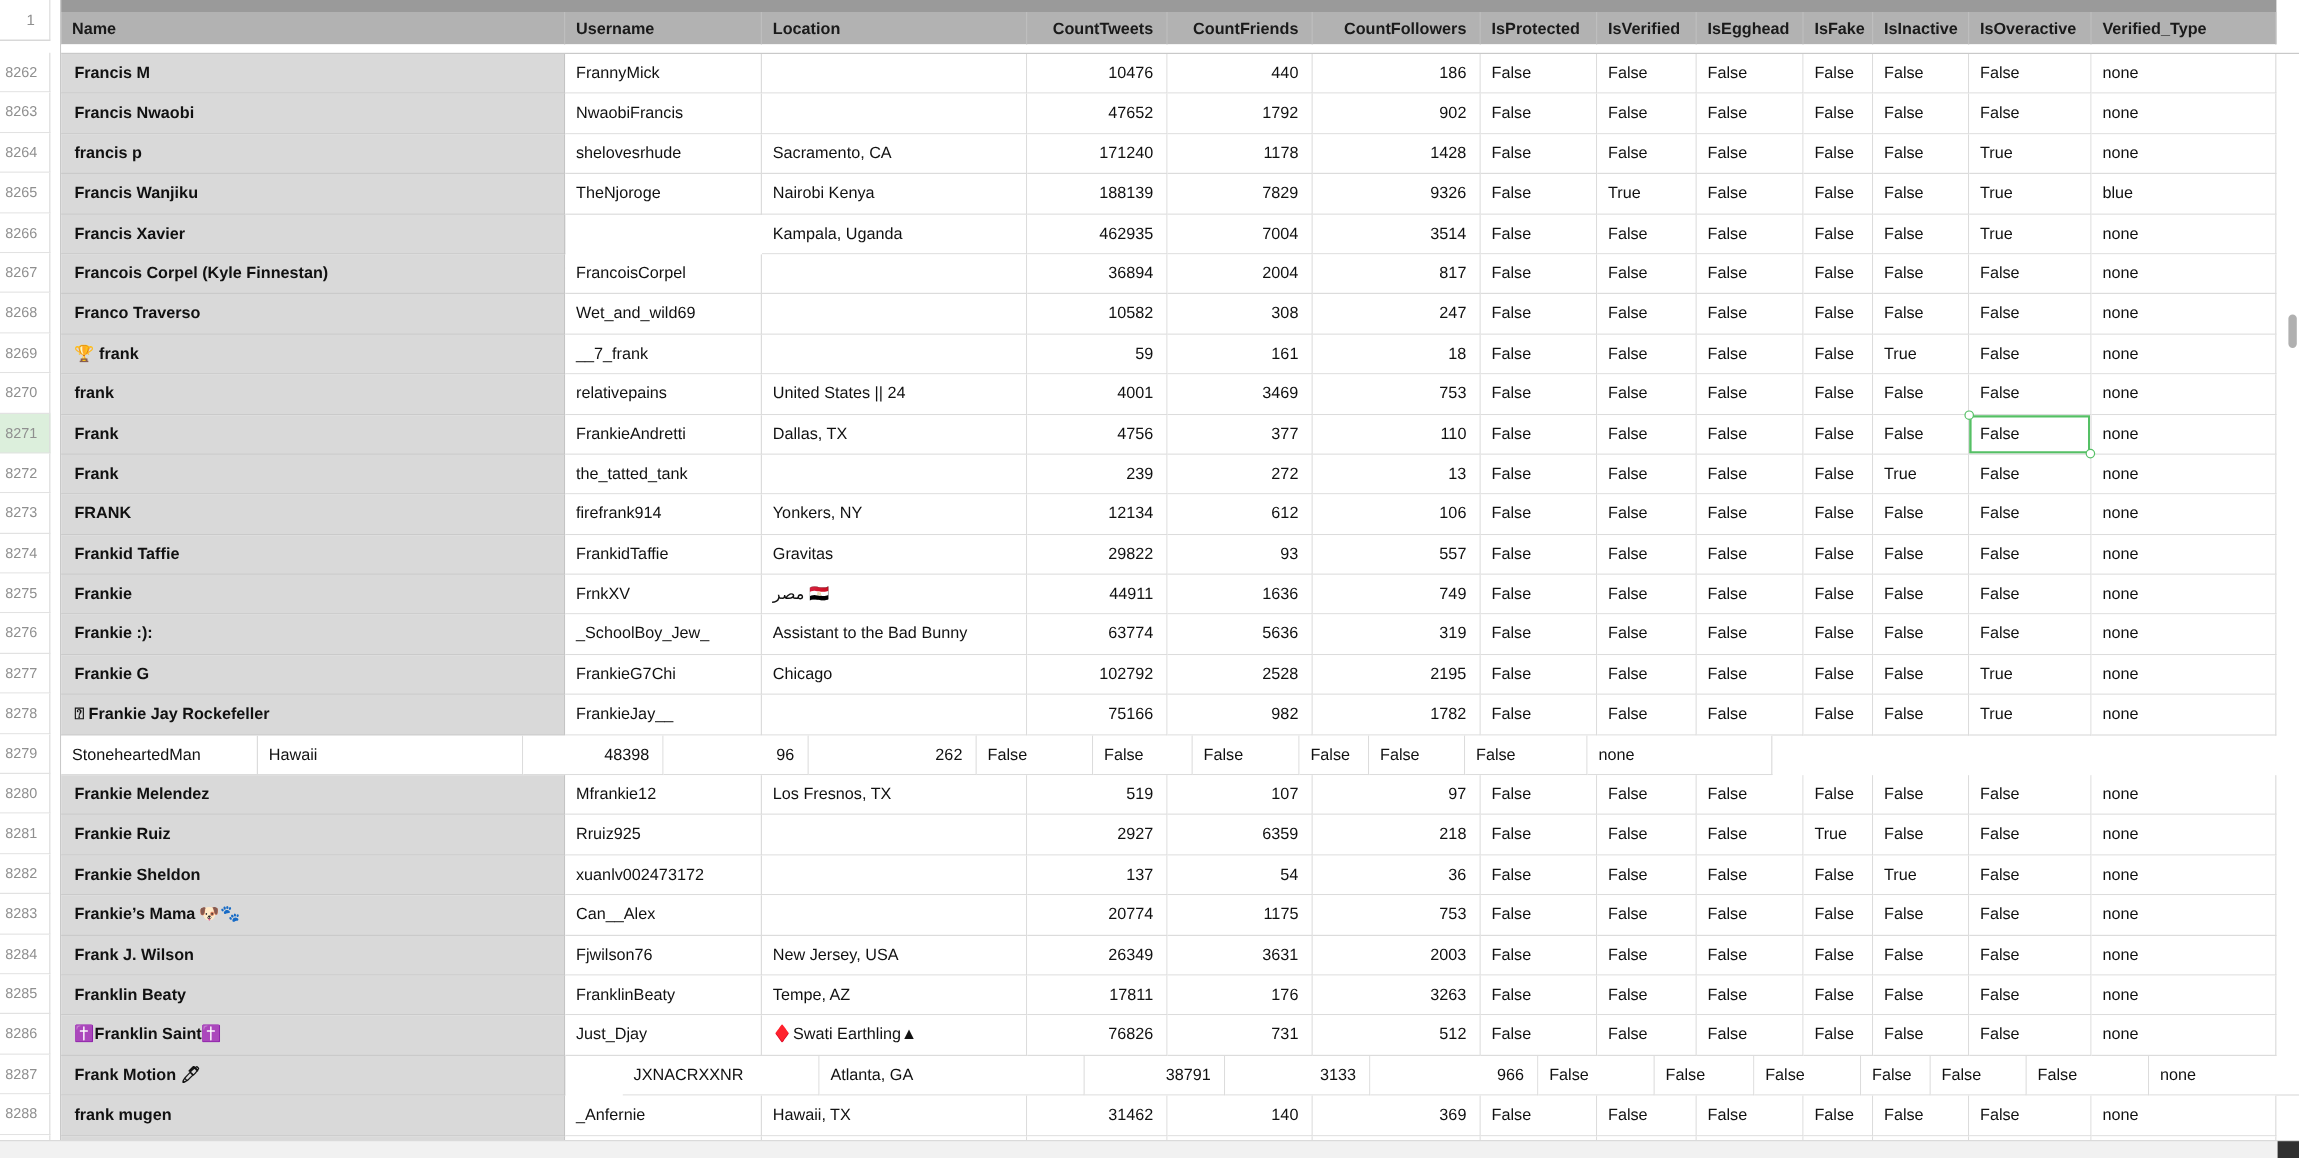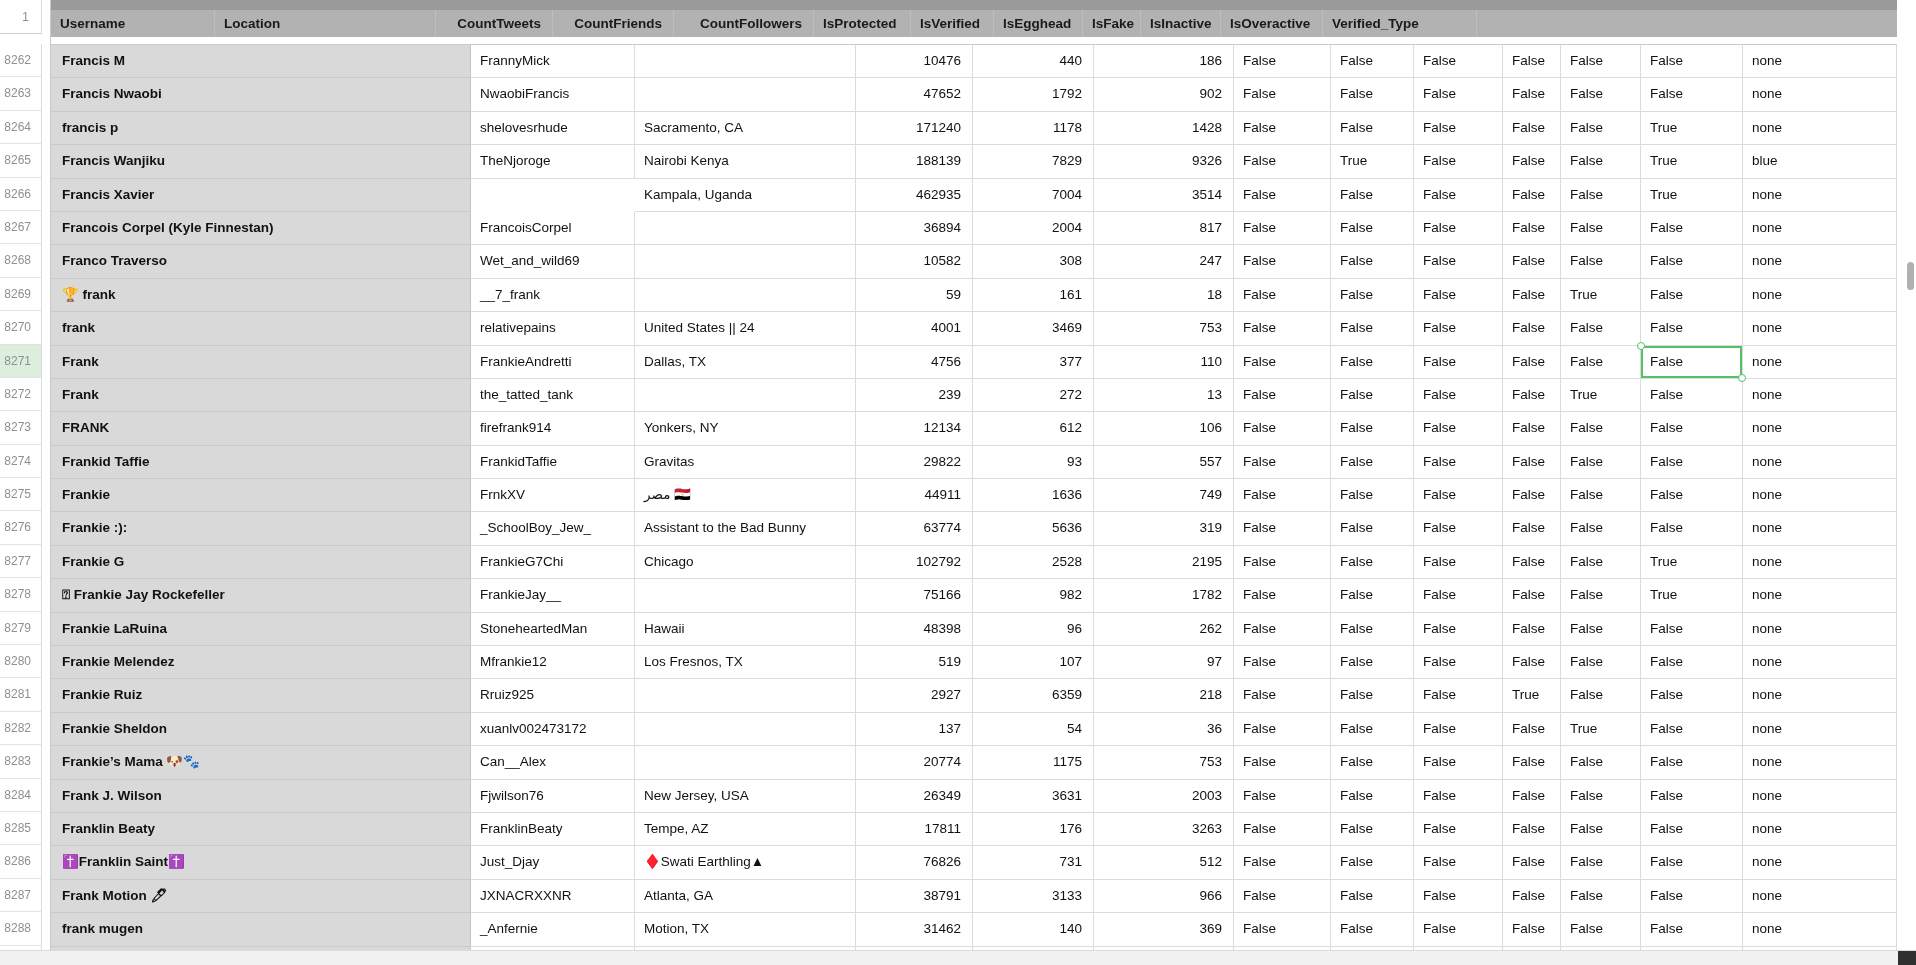--- a/index.html
+++ b/index.html
@@ -75,20 +75,21 @@
         <div class="gcell">8286</div>
         <div class="gcell">8287</div>
         <div class="gcell">8288</div>
         <div class="gcell">8289</div>
       </div>
   </div>
 
   <div class="table">
     <div class="top-strip"></div>
     <div class="header-row" id="header-row">
+        <div class="hcell" style="width: 420px;">Name</div>
         <div class="hcell" style="width: 164px;">Username</div>
         <div class="hcell" style="width: 221px;">Location</div>
         <div class="hcell r" style="width: 117px;">CountTweets</div>
         <div class="hcell r" style="width: 121px;">CountFriends</div>
         <div class="hcell r" style="width: 140px;">CountFollowers</div>
         <div class="hcell" style="width: 97px;">IsProtected</div>
         <div class="hcell" style="width: 83px;">IsVerified</div>
         <div class="hcell" style="width: 89px;">IsEgghead</div>
         <div class="hcell" style="width: 58px;">IsFake</div>
         <div class="hcell" style="width: 80px;">IsInactive</div>
@@ -346,21 +347,20 @@
           <div class="cell r" style="width: 140px;">1782</div>
           <div class="cell" style="width: 97px;">False</div>
           <div class="cell" style="width: 83px;">False</div>
           <div class="cell" style="width: 89px;">False</div>
           <div class="cell" style="width: 58px;">False</div>
           <div class="cell" style="width: 80px;">False</div>
           <div class="cell" style="width: 102px;">True</div>
           <div class="cell" style="width: 154px;">none</div>
         </div>
         <div class="drow">
-          <div class="cell namec" style="width: 420px;">Frankie LaRuina</div>
           <div class="cell" style="width: 164px;">StoneheartedMan</div>
           <div class="cell" style="width: 221px;">Hawaii</div>
           <div class="cell r" style="width: 117px; text-align: right;">48398</div>
           <div class="cell r" style="width: 121px;">96</div>
           <div class="cell r" style="width: 140px;">262</div>
           <div class="cell" style="width: 97px;">False</div>
           <div class="cell" style="width: 83px;">False</div>
           <div class="cell" style="width: 89px;">False</div>
           <div class="cell" style="width: 58px;">False</div>
           <div class="cell" style="width: 80px;">False</div>
@@ -467,37 +467,37 @@
           <div class="cell" style="width: 97px;">False</div>
           <div class="cell" style="width: 83px;">False</div>
           <div class="cell" style="width: 89px;">False</div>
           <div class="cell" style="width: 58px;">False</div>
           <div class="cell" style="width: 80px;">False</div>
           <div class="cell" style="width: 102px;">False</div>
           <div class="cell" style="width: 154px;">none</div>
         </div>
         <div class="drow">
           <div class="cell namec" style="width: 420px;">Frank Motion 🖊</div>
-          <div class="cell" style="width: 164px;">JXNACRXXNR</div>
+          <div class="cell" style="width: 164px; margin-left: 48px;">JXNACRXXNR</div>
           <div class="cell" style="width: 221px;">Atlanta, GA</div>
           <div class="cell r" style="width: 117px;">38791</div>
           <div class="cell r" style="width: 121px;">3133</div>
           <div class="cell r" style="width: 140px;">966</div>
           <div class="cell" style="width: 97px;">False</div>
           <div class="cell" style="width: 83px;">False</div>
           <div class="cell" style="width: 89px;">False</div>
           <div class="cell" style="width: 58px;">False</div>
           <div class="cell" style="width: 80px;">False</div>
           <div class="cell" style="width: 102px;">False</div>
           <div class="cell" style="width: 154px;">none</div>
         </div>
         <div class="drow">
           <div class="cell namec" style="width: 420px;">frank mugen</div>
           <div class="cell" style="width: 164px;">_Anfernie</div>
-          <div class="cell" style="width: 221px;">Motion, TX</div>
+          <div class="cell" style="width: 221px;">Hawaii, TX</div>
           <div class="cell r" style="width: 117px;">31462</div>
           <div class="cell r" style="width: 121px;">140</div>
           <div class="cell r" style="width: 140px;">369</div>
           <div class="cell" style="width: 97px;">False</div>
           <div class="cell" style="width: 83px;">False</div>
           <div class="cell" style="width: 89px;">False</div>
           <div class="cell" style="width: 58px;">False</div>
           <div class="cell" style="width: 80px;">False</div>
           <div class="cell" style="width: 102px;">False</div>
           <div class="cell" style="width: 154px;">none</div>

